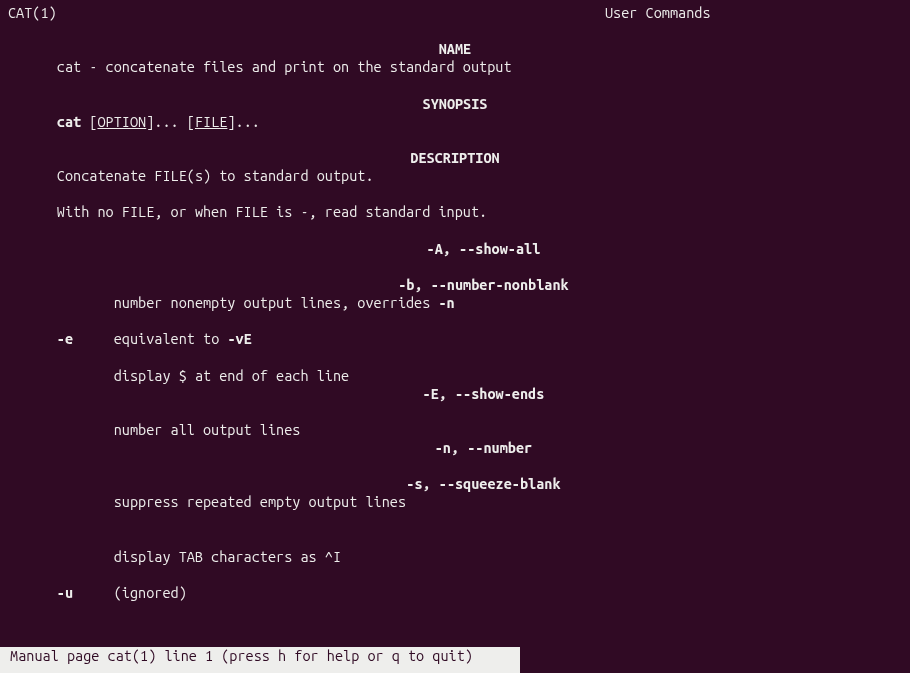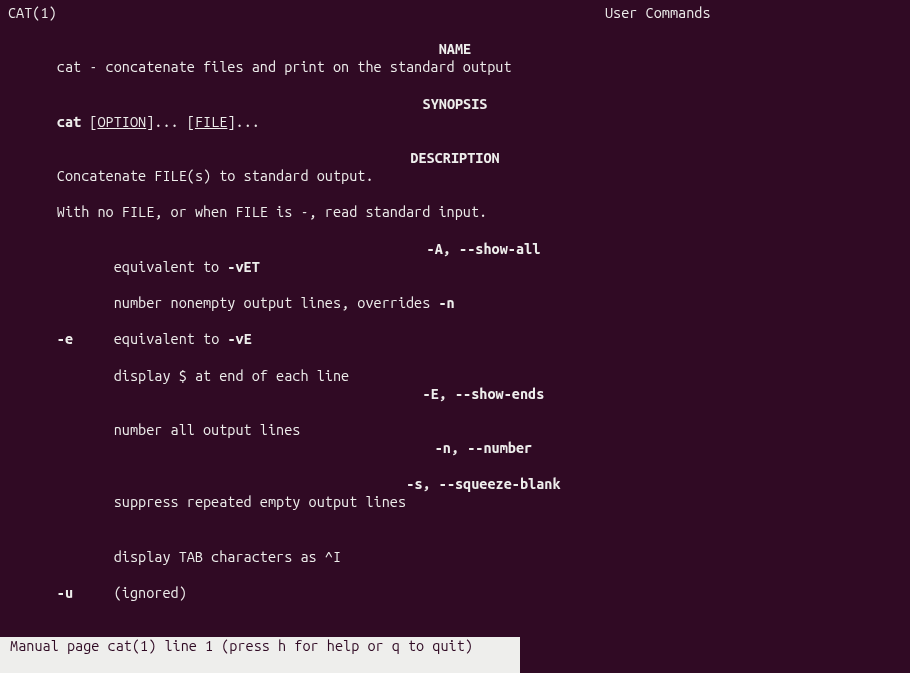--- a/index.html
+++ b/index.html
@@ -23,21 +23,21 @@
     .header-right { position: absolute; left: 605px; }
     .statusbar {
       position: absolute;
       bottom: 0;
       left: 0;
       background: #eeeeec;
       color: #300a24;
       padding: 0 4px 0 2px;
       white-space: pre;
       font-size: 14.5px;
-      height: 36px;
+      height: 26px;
       line-height: 18px;
       width: 520px;
     }
   </style>
 </head>
 <body>
 
 <div class="line header-row">
   <span class="header-left">CAT(1)</span>
   <span class="header-right">User Commands</span>
@@ -53,22 +53,22 @@
 <div class="line"> </div>
 
 <div class="line bold">DESCRIPTION</div>
 <div class="line">       Concatenate FILE(s) to standard output.</div>
 <div class="line"> </div>
 <div class="line">       With no FILE, or when FILE is -, read standard input.</div>
 <div class="line"> </div>
 
 <div id="options-container">
     <div class="line bold">       -A, --show-all</div>
-    <div class="line"><span>              equivalent to </span><span class="bold">-vET</span></div>
     <div class="line"> </div>
+    <div class="line bold">       -b, --number-nonblank</div>
     <div class="line"><span>              number nonempty output lines, overrides </span><span class="bold">-n</span></div>
     <div class="line"> </div>
     <div class="line"><span class="bold">       -e</span><span>     </span><span>equivalent to </span><span class="bold">-vE</span></div>
     <div class="line"> </div>
     <div class="line"><span>              display $ at end of each line</span></div>
     <div class="line bold">       -E, --show-ends</div>
     <div class="line"> </div>
     <div class="line"><span>              number all output lines</span></div>
     <div class="line bold">       -n, --number</div>
     <div class="line"> </div>

